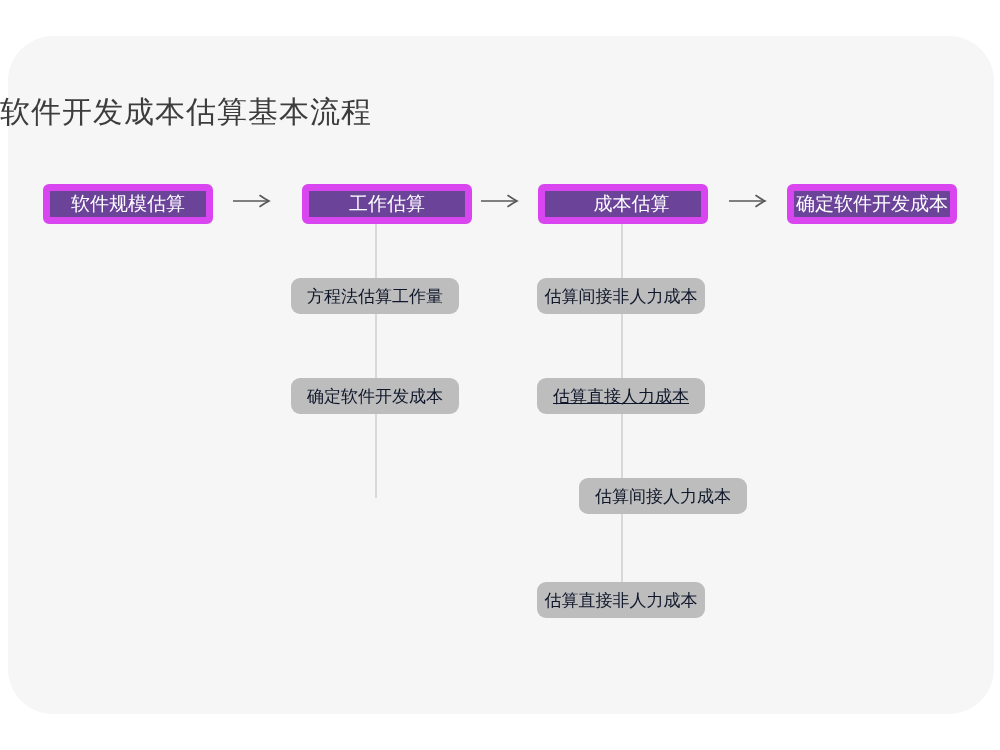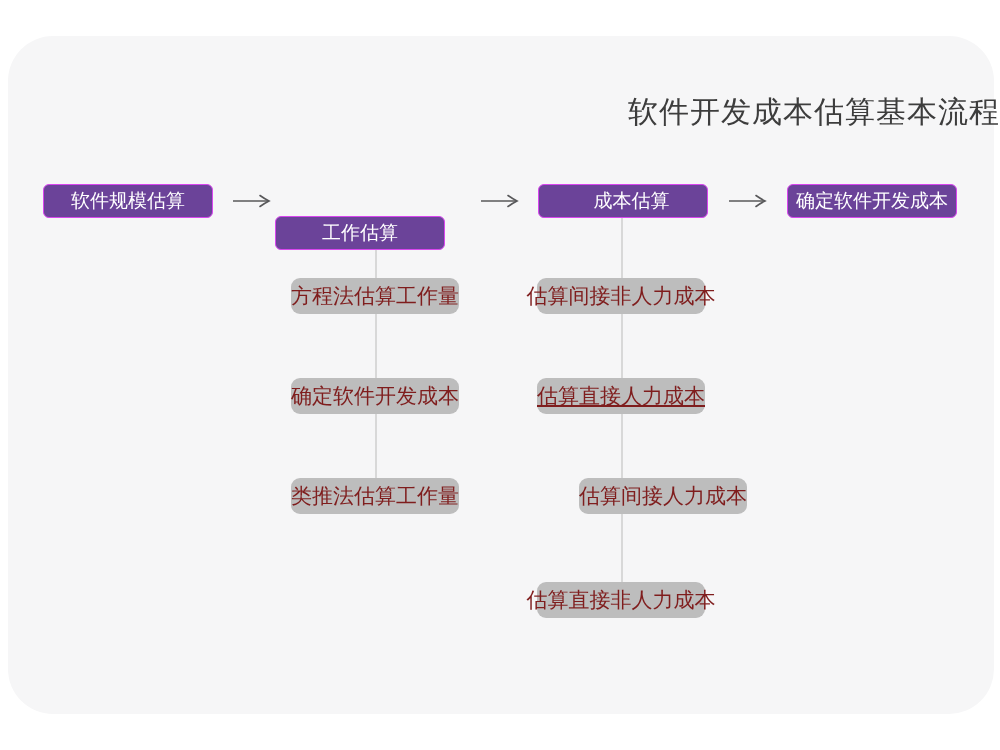--- a/index.html
+++ b/index.html
@@ -8,36 +8,36 @@
     font-family: "Liberation Sans", "DejaVu Sans", sans-serif;
     width: 1000px; height: 750px; position: relative; overflow: hidden;
   }
   .stage { position: absolute; inset: 0; width: 1000px; height: 750px; }
   .card {
     position: absolute; left: 8px; top: 36px; width: 986px; height: 678px;
     background: #f6f6f7; border-radius: 45px;
   }
   .title {
     position: absolute; left: 0; top: 92px; width: 1000px;
-    text-align: right; font-size: 30px; font-weight: 500;
+    text-align: left; font-size: 30px; font-weight: 500;
     color: #3d3d3d; letter-spacing: 1px;
   }
   .node {
     position: absolute; display: flex; align-items: center; justify-content: center;
     text-align: center; color: #ffffff; white-space: nowrap;
   }
   .node-main {
-    height: 34px; width: 170px; top: 184px;
-    background: #6b4399; border: 1px solid #d946ef; border-radius: 6px;
+    height: 40px; width: 170px; top: 184px;
+    background: #6b4399; border: 7px solid #d946ef; border-radius: 6px;
     font-size: 19px;
   }
   .node-sub {
     height: 36px; width: 168px;
     background: #bdbdbd; border-radius: 9px;
-    font-size: 21px; color: #7f1d1d;
+    font-size: 17px; color: #0f172a;
   }
   .vline {
     position: absolute; width: 2px; background: #d8d8d8; top: 218px;
   }
   .arrow {
     position: absolute; top: 194px; width: 40px; height: 14px;
   }
   .arrow svg { display: block; }
 </style>
 </head>
@@ -46,21 +46,21 @@
 <div class="stage">
 
   <div class="card"></div>
 
   <div class="title">软件开发成本估算基本流程</div>
 
   <div class="vline" style="left: 375px; height: 280px;"></div>
   <div class="vline" style="left: 621px; height: 382px;"></div>
 
   <div class="node node-main" style="left: 43px;">软件规模估算</div>
-  <div class="node node-main" style="left: 275px; margin-top: 32px;">工作估算</div>
+  <div class="node node-main" style="left: 302px;">工作估算</div>
   <div class="node node-main" style="left: 538px; padding-left: 17px;">成本估算</div>
   <div class="node node-main" style="left: 787px;">确定软件开发成本</div>
 
   <div class="arrow" style="left: 232px;">
     <svg width="40" height="14" viewBox="0 0 40 14">
       <line x1="1" y1="7" x2="36" y2="7" stroke="#58585a" stroke-width="1.6"></line>
       <path d="M28 1.5 Q33 5 37 7 Q33 9 28 12.5" fill="none" stroke="#58585a" stroke-width="1.6" stroke-linecap="round"></path>
     </svg>
   </div>
   <div class="arrow" style="left: 480px;">
@@ -71,20 +71,19 @@
   </div>
   <div class="arrow" style="left: 728px;">
     <svg width="40" height="14" viewBox="0 0 40 14">
       <line x1="1" y1="7" x2="36" y2="7" stroke="#58585a" stroke-width="1.6"></line>
       <path d="M28 1.5 Q33 5 37 7 Q33 9 28 12.5" fill="none" stroke="#58585a" stroke-width="1.6" stroke-linecap="round"></path>
     </svg>
   </div>
 
   <div class="node node-sub" style="left: 291px; top: 278px;">方程法估算工作量</div>
   <div class="node node-sub" style="left: 291px; top: 378px;">确定软件开发成本</div>
-  <div class="node node-sub" style="left: 291px; top: 478px;">类推法估算工作量</div>
 
   <div class="node node-sub" style="left: 537px; top: 278px;">估算间接非人力成本</div>
   <div class="node node-sub" style="left: 537px; top: 378px; text-decoration: underline;">估算直接人力成本</div>
   <div class="node node-sub" style="left: 537px; top: 478px; margin-left: 42px;">估算间接人力成本</div>
   <div class="node node-sub" style="left: 537px; top: 582px;">估算直接非人力成本</div>
 
 </div>
 
 </body></html>

